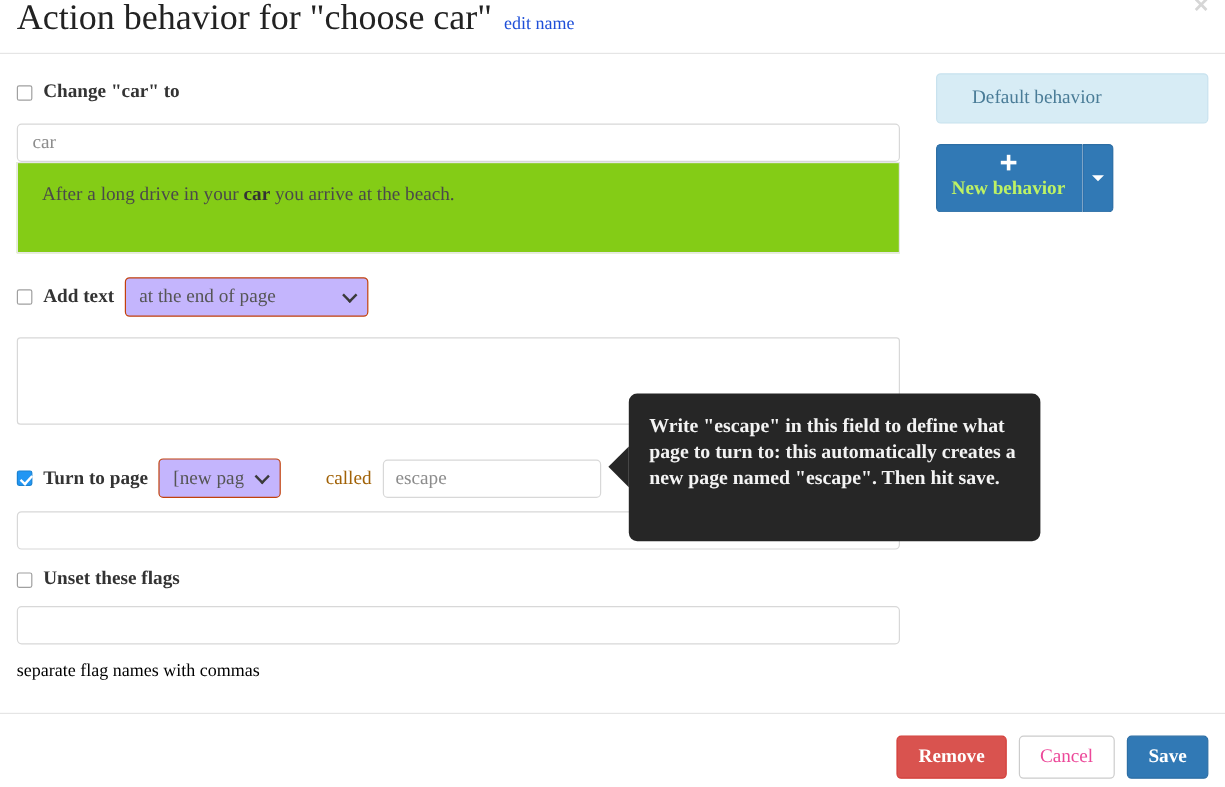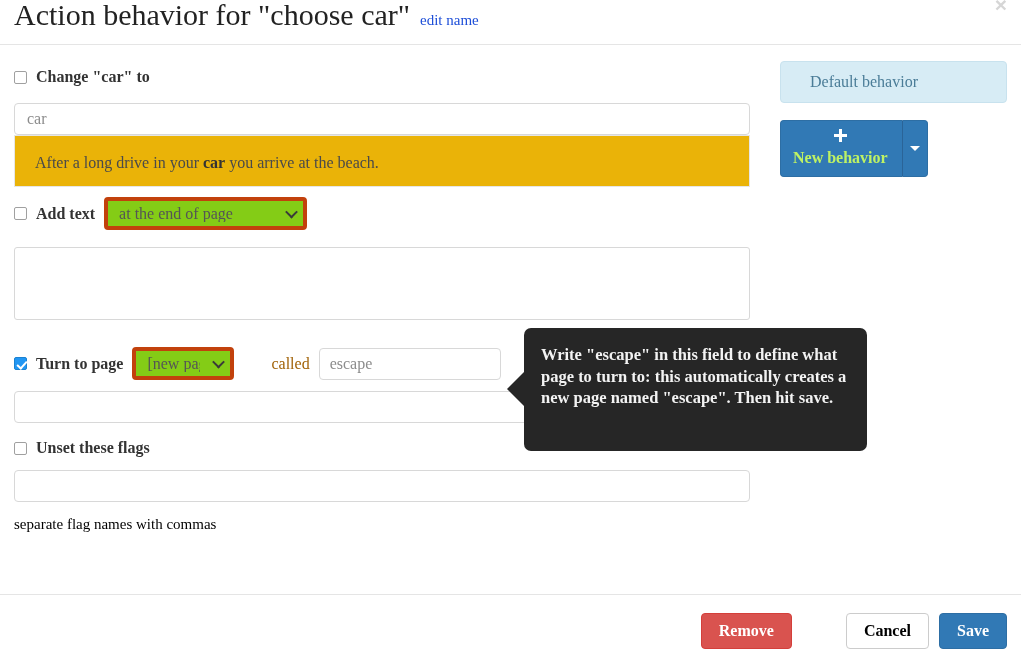--- a/index.html
+++ b/index.html
@@ -85,39 +85,39 @@
   .txt-sm {
     width: 182px; height: 32px;
     border: 1px solid #d8d8d8; border-radius: 4px;
     background: #fff; padding: 4px 10px;
     font-family: "Liberation Serif", "DejaVu Serif", serif;
     font-size: 16px; color: #333; outline: none;
   }
   .txt-sm::placeholder { color: #8c8c8c; opacity: 1; }
 
   .preview-box {
-    width: 736px; height: 52px;
-    background: #eab308; border: 1px solid #e6e6e6;
+    width: 736px; height: 76px;
+    background: #84cc16; border: 1px solid #e6e6e6;
     padding: 16px 20px; font-size: 16px; color: #4a4a4a;
     line-height: 1.4;
   }
   .preview-box b { color: #333; }
 
   .big-area {
     width: 736px; height: 73px;
     border: 1px solid #d8d8d8; border-radius: 3px; background: #fff;
     resize: none; outline: none;
     font-family: "Liberation Serif", "DejaVu Serif", serif; font-size: 16px;
     padding: 6px 10px;
   }
 
   select.sel {
     -webkit-appearance: none; appearance: none;
-    height: 33px; border: 4px solid #c2410c; border-radius: 4px;
-    background: #84cc16; color: #555;
+    height: 33px; border: 1px solid #c2410c; border-radius: 4px;
+    background: #c4b5fd; color: #555;
     font-family: "Liberation Serif", "DejaVu Serif", serif; font-size: 16px;
     padding: 3px 30px 3px 11px; outline: none; cursor: pointer;
   }
   .sel-wrap { position: relative; display: inline-block; }
   .sel-wrap .caret-dn {
     position: absolute; right: 11px; top: 12px; pointer-events: none;
     width: 9px; height: 9px;
     border-right: 2px solid #3a3a3a; border-bottom: 2px solid #3a3a3a;
     transform: rotate(45deg) translate(-1px,-1px);
   }
@@ -188,21 +188,21 @@
   .footer-btns {
     position: absolute; right: 14px; top: 18px;
     display: flex; gap: 10px;
   }
   .btn {
     font-family: "Liberation Serif", "DejaVu Serif", serif;
     font-size: 16px; font-weight: bold; border-radius: 4px;
     padding: 8px 17px; cursor: pointer; line-height: 18px;
   }
   .btn-danger { background: #d9534f; border: 1px solid #d43f3a; color: #fff; }
-  .btn-default { background: #fff; border: 1px solid #cccccc; color: #000000; font-weight: bold; margin-left: 44px; }
+  .btn-default { background: #fff; border: 1px solid #cccccc; color: #ec4899; font-weight: normal; }
   .btn-primary { background: #3179b5; border: 1px solid #2d6ea4; color: #fff; }
 </style>
 </head>
 <body>
 
 <div id="root">
 
   <div class="modal-header">
     <div class="title-row">
       <span class="modal-title">Action behavior for "choose car"</span>
@@ -221,21 +221,21 @@
         <label class="cb-label" for="cb-change">Change "car" to</label>
       </div>
       <input type="text" class="txt" style="margin-top: 15px;" placeholder="car">
 
       
       <div class="preview-box">
         <span>After a long drive in your </span><b>car</b><span> you arrive at the beach.</span>
       </div>
 
       
-      <div class="check-row with-control" style="margin-top:10px; height:33px;">
+      <div class="check-row with-control" style="margin-top:20px; height:33px;">
         <input type="checkbox" class="cb" id="cb-addtext" style="">
         <label class="cb-label" for="cb-addtext">Add text</label>
         <span class="sel-wrap">
           <select class="sel sel-addtext">
             <option>at the end of page</option>
           </select>
           <span class="caret-dn"></span>
         </span>
       </div>
       <textarea class="big-area" style="margin-top: 17px;" placeholder=""></textarea>

